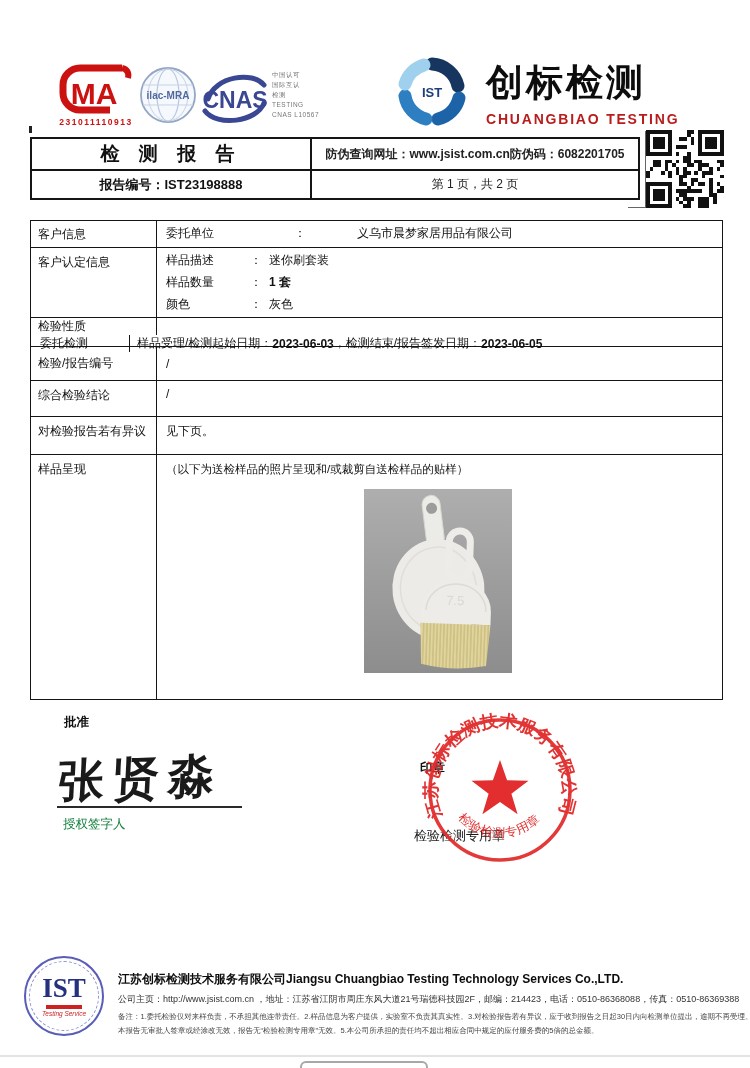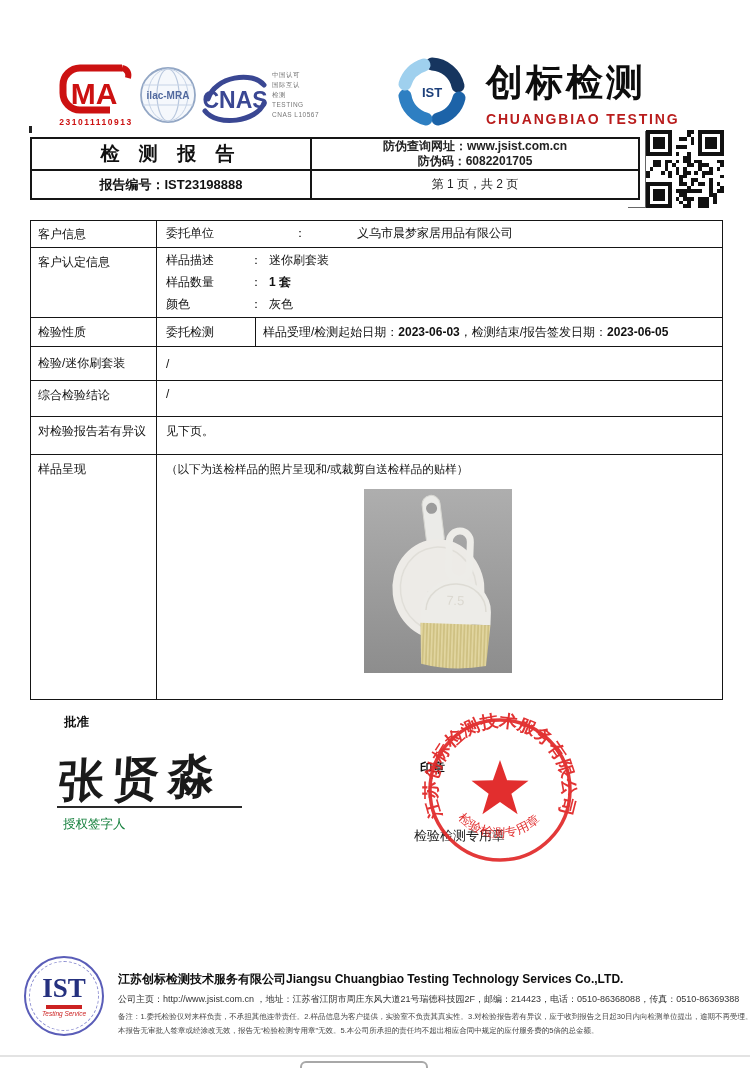--- a/index.html
+++ b/index.html
@@ -9,40 +9,40 @@
   
   .certtext{font-size:6.5px;line-height:1.55;color:#777;letter-spacing:.5px;}
   .brand{width:158px;text-align:center;}
   .brand-cn{font-size:37px;font-weight:bold;letter-spacing:3px;color:#0d0d0d;white-space:nowrap;}
   .brand-en{font-size:14px;font-weight:bold;letter-spacing:1.8px;color:#b91c1c;margin-top:3px;white-space:nowrap;}
   
   .htable{left:30px;top:137px;width:610px;height:63px;border:2px solid #151515;box-sizing:border-box;display:flex;flex-direction:column;}
   .hrow{display:flex;flex:1;}
   .hrow.first{border-bottom:2px solid #151515;flex:1.15;}
   .hcell-l{width:278px;border-right:2px solid #151515;display:flex;align-items:center;justify-content:center;}
-  .hcell-r{flex:1;display:flex;flex-direction:column;align-items:center;justify-content:center;}
+  .hcell-r{flex:1;display:flex;flex-direction:row;align-items:center;justify-content:center;}
   .rpt-title{font-size:19px;font-weight:bold;letter-spacing:7px;}
   .af-line{font-size:12px;font-weight:bold;line-height:15px;color:#222;}
   .rpt-no{font-size:13px;font-weight:bold;}
   .pg-info{font-size:12px;color:#222;}
   .qr{left:646px;top:130px;width:78px;height:78px;}
   .qrmark{left:628px;top:131px;width:17px;height:76px;border-right:1.5px solid #666;border-bottom:1.5px solid #666;}
   
   .mtable{left:30px;top:220px;width:693px;height:480px;border:1.5px solid #151515;box-sizing:border-box;display:flex;flex-direction:column;font-size:12px;}
   .mrow{display:flex;border-bottom:1.5px solid #151515;}
   .mrow:last-child{border-bottom:none;flex:1;}
   .mlabel{width:126px;flex:none;border-right:1.5px solid #151515;padding-left:7px;display:flex;align-items:center;box-sizing:border-box;}
   .mlabel.top{align-items:flex-start;padding-top:6px;}
   .mcontent{flex:1;position:relative;}
   .fline{display:flex;line-height:22px;}
   .fk{width:84px;margin-left:9px;}
   .fc{margin-right:7px;}
   .r1{height:26px;} .r1 .fline{line-height:25px;gap:44px;}
   .r2{height:69px;} .r2 .mcontent{padding-top:1px;}
-  .r3{height:28px;}
+  .r3{height:28px;flex-direction:column;}
   .r3 .sub{width:99px;flex:none;border-right:1.5px solid #151515;display:flex;align-items:center;padding-left:9px;box-sizing:border-box;}
   .r3 .dates{flex:1;display:flex;align-items:center;padding-left:7px;white-space:nowrap;}
   .b{font-weight:bold;}
   .r4{height:33px;} .r5{height:35px;} .r6{height:37px;}
   .slash{margin-left:9px;display:flex;align-items:center;}
   .padtop{align-items:flex-start;padding-top:6px;}
   .caption{position:absolute;left:9px;top:7px;font-size:11.5px;}
   .photo{position:absolute;left:207px;top:34px;width:148px;height:184px;}
   
   .small-bold{font-size:12.5px;font-weight:bold;}
@@ -304,21 +304,21 @@
         <div class="dates">
           <span>样品受理/检测起始日期：</span>
             <span class="b">2023-06-03</span>
             <span>，检测结束/报告签发日期：</span>
             <span class="b">2023-06-05</span>
         </div>
       </div>
     </div>
 
     <div class="mrow r4">
-      <div class="mlabel">检验/迷你刷套装</div>
+      <div class="mlabel">检验/报告编号</div>
       <div class="mcontent slash">/</div>
     </div>
 
     <div class="mrow r5">
       <div class="mlabel top">综合检验结论</div>
       <div class="mcontent slash padtop">/</div>
     </div>
 
     <div class="mrow r6">
       <div class="mlabel top">对检验报告若有异议</div>

